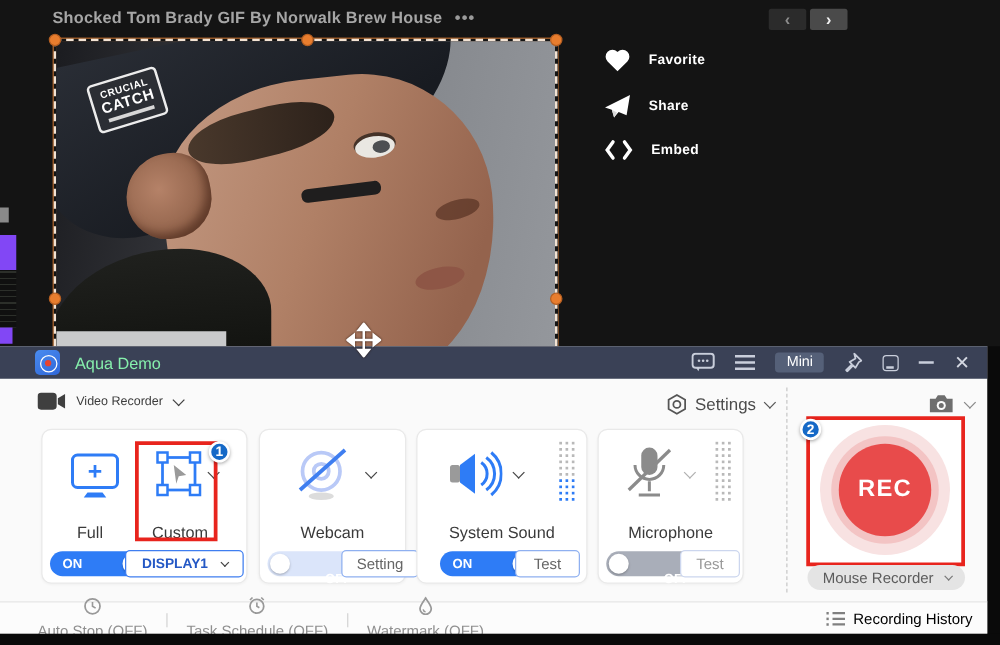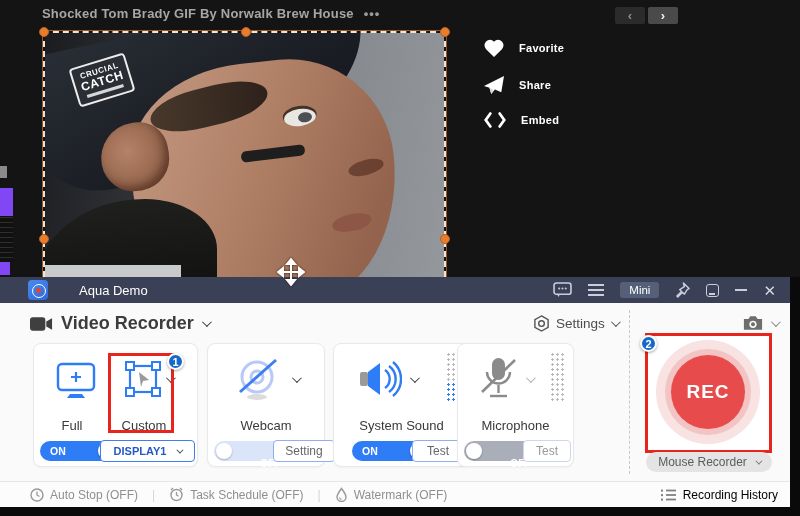--- a/index.html
+++ b/index.html
@@ -52,35 +52,35 @@
   .patch .l3 { display:block; margin:2px auto 0; width:70%; height:3px; background:#d7d7d7; }
   .move-cur { left:232px; top:225px; z-index:6; filter:drop-shadow(0 0 1px rgba(40,20,10,.9)); }
 
   
   .win { left:0; top:277px; width:790px; height:230px; background:#fafafa; }
   .titlebar { position:absolute; left:0; top:0; width:100%; height:26px; background:#3a4156; display:flex; align-items:center; }
   .app-ic { position:relative; width:20px; height:20px; margin-left:28px; border-radius:4px;
             background:linear-gradient(145deg,#4a8cf0,#2f66d8); }
   .app-ic::before { content:""; position:absolute; left:4px; top:4px; width:12px; height:12px; border:1.8px solid #fff; border-radius:50%; }
   .app-ic::after { content:""; position:absolute; left:7.5px; top:7.5px; width:5px; height:5px; background:#e8432e; border-radius:50%; }
-  .win-title { color:#ffffff; font-size:13px; margin-left:31px; }
+  .win-title { color:#86efac; font-size:13px; margin-left:12px; }
   .tb-right { position:absolute; right:14px; top:0; height:26px; display:flex; align-items:center; gap:16px; color:#c9cedb; }
   .mini-btn { background:#556078; color:#fff; font-size:11.5px; border-radius:3px; padding:2px 9px; }
   .hb { display:flex; flex-direction:column; gap:3px; }
   .hb i { display:block; width:16px; height:2px; background:#c9cedb; }
   .restore { width:13px; height:13px; border:1.6px solid #c9cedb; border-radius:3px; position:relative; }
   .restore::after { content:""; position:absolute; left:2px; bottom:1px; width:6px; height:1.6px; background:#c9cedb; }
   .minim { width:12px; height:2px; background:#c9cedb; }
   .closex { font-size:15px; line-height:1; color:#d4d8e2; }
 
   .chev { display:inline-block; width:7px; height:7px; border-right:1.8px solid currentColor; border-bottom:1.8px solid currentColor;
           transform:rotate(45deg) translateY(-2px); }
   .chev.sm { width:5px; height:5px; }
 
-  .mode-row { position:absolute; left:30px; top:36px; display:flex; align-items:center; gap:8px; color:#3c3c3c; font-size:18px;font-weight:bold; }
+  .mode-row { position:absolute; left:30px; top:36px; display:flex; align-items:center; gap:8px; color:#3c3c3c; font-size:10px; }
   .settings-row { position:absolute; left:533px; top:38px; display:flex; align-items:center; gap:6px; color:#4c4c4c; font-size:13.5px; }
   .vdiv { position:absolute; left:629px; top:33px; height:164px; border-left:1px dashed #c8c8c8; }
   .cam-row { position:absolute; right:12px; top:38px; display:flex; align-items:center; gap:8px; color:#6e6e6e; }
 
   .card { position:absolute; top:66px; height:124px; background:#fff; border:1px solid #e9e9e9; border-radius:8px;
           box-shadow:0 1px 2px rgba(0,0,0,.04); }
   .card-lbl { position:absolute; width:100%; top:74px; text-align:center; font-size:13px; color:#3a3a3a; }
   .toggle { position:absolute; top:97px; width:76px; height:20px; border-radius:10px; color:#fff; font-size:10.5px; font-weight:bold; }
   .toggle .knob { position:absolute; top:2px; width:16px; height:16px; background:#fff; border-radius:50%; box-shadow:0 1px 2px rgba(0,0,0,.25); }
   .toggle.on { background:#2e7cf6; } .toggle.on .t { position:absolute; left:10px; top:4px; } .toggle.on .knob { right:2px; }
@@ -99,21 +99,21 @@
 
   .rec-outer { width:104px; height:104px; border-radius:50%; background:#f8e2e2; }
   .rec-mid { width:86px; height:86px; border-radius:50%; background:#f3c4c4; }
   .rec-core { width:74px; height:74px; border-radius:50%; background:#e84b4b; color:#fff; display:flex; align-items:center;
               justify-content:center; font-size:19px; font-weight:bold; letter-spacing:1px; }
   .mouse-pill { left:646px; top:175px; width:126px; height:20px; background:#e4e4e4; border-radius:10px; color:#5c5c5c;
                 font-size:12px; display:flex; align-items:center; justify-content:center; gap:8px; }
 
   .statusbar { position:absolute; left:0; top:204px; width:100%; height:26px; background:#fcfcfc; border-top:1px solid #e6e6e6;
                display:flex; align-items:center; color:#8f8f8f; font-size:12px; }
-  .statusbar .item { display:flex; align-items:center; gap:6px; }
+  .statusbar .item { display:flex; align-items:center; gap:6px;flex-direction:column; }
   .statusbar .sep { color:#d5d5d5; margin:0 14px; }
   .hist { position:absolute; right:12px; display:flex; align-items:center; gap:7px; color:#000000; }
 
   .blackR { left:790px; top:277px; width:10px; height:239px; background:#0a0a0a; }
   .blackB { left:0; top:507px; width:800px; height:9px; background:#0a0a0a; }
 </style>
 </head>
 <body>
 
 <div id="root">
@@ -306,21 +306,21 @@
         <div class="dm" style="--c:#2e7cf6;height:20px;"></div>
       </div>
       <div class="card-lbl">System Sound</div>
       <div class="toggle on" style="left:18px;">
         <span class="t">ON</span>
           <span class="knob"></span>
       </div>
       <div class="mini-btn2" style="left:78px;width:52px;border:1.5px solid #8fb0f0;color:#666;">Test</div>
     </div>
 
-    <div class="card" style="left:457px;width:117px;">
+    <div class="card" style="left:478px;width:117px;">
       <svg class="abs" style="left:20px;top:12px;" width="42" height="46" viewBox="0 0 42 46">
         <rect x="14" y="2" width="13" height="22" rx="6.5" fill="#8b8b8b"></rect>
         <path d="M9 16a11.5 11.5 0 0 0 23 0" fill="none" stroke="#8b8b8b" stroke-width="2.4"></path>
         <line x1="20.5" y1="29" x2="20.5" y2="37" stroke="#8b8b8b" stroke-width="2.4"></line>
         <line x1="12" y1="40" x2="29" y2="40" stroke="#8b8b8b" stroke-width="2.4"></line>
         <line x1="4" y1="36" x2="37" y2="4" stroke="#8b8b8b" stroke-width="2.6"></line>
       </svg>
       <span class="abs chev" style="left:68px;top:32px;color:#b0b0b0;"></span>
       <div class="abs dotmeter" style="left:92px;top:8px;">
         <div class="dm" style="--c:#b9b9b9;height:50px;"></div>

